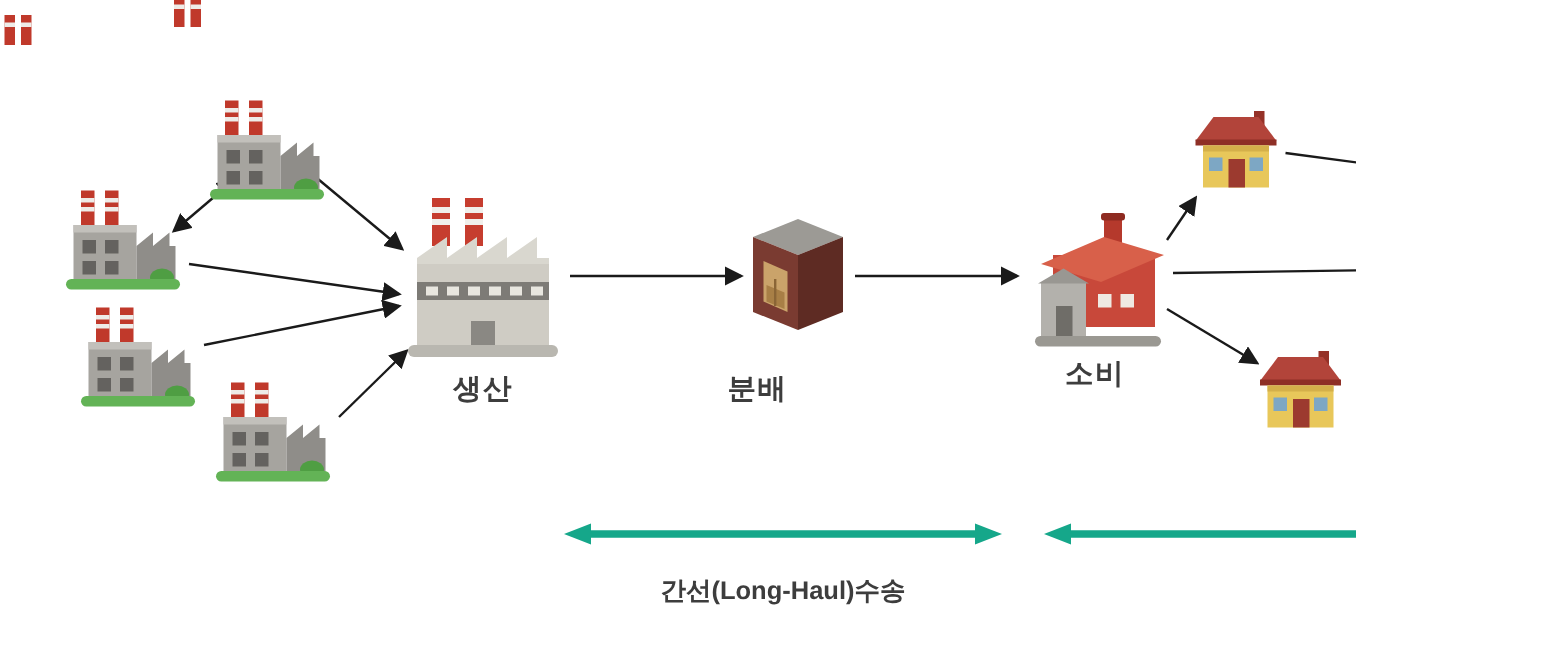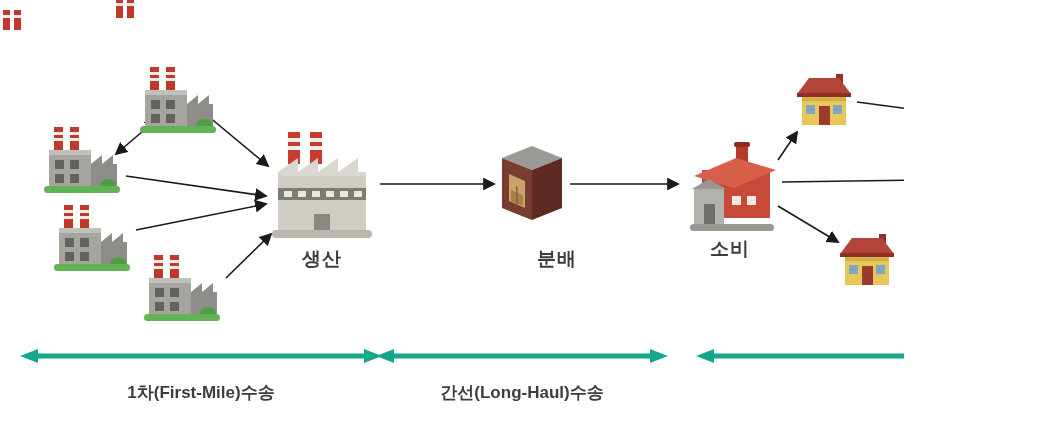--- a/index.html
+++ b/index.html
@@ -175,21 +175,21 @@
         <use href="#sym-production"></use>
       </svg>
   </div>
   <div class="node-label" style="left:272px;top:246px;width:100px">생산</div>
 
   <div class="node" style="left:500px;top:146px">
     <svg width="64" height="76">
         <use href="#sym-warehouse"></use>
       </svg>
   </div>
-  <div class="node-label" style="left:525px;top:246px;width:64px">분배</div>
+  <div class="node-label" style="left:473px;top:246px;width:64px">분배</div>
 
   <div class="node" style="left:684px;top:140px">
     <svg width="92" height="92">
         <use href="#sym-consumption"></use>
       </svg>
   </div>
   <div class="node-label" style="left:684px;top:236px;width:92px">소비</div>
 
   <div class="node" style="left:795px;top:72px">
     <svg width="58" height="56">
@@ -205,28 +205,20 @@
     <svg width="58" height="56">
         <use href="#sym-house"></use>
       </svg>
   </div>
   <div class="node" style="left:838px;top:232px">
     <svg width="58" height="56">
         <use href="#sym-house"></use>
       </svg>
   </div>
 
-  <div class="segment" style="left:20px;width:362px">
-    <svg width="362" height="16">
-      <line class="teal-line" x1="16" y1="8" x2="346" y2="8"></line>
-      <polygon class="teal-head" points="0,8 18,1 18,15"></polygon>
-      <polygon class="teal-head" points="362,8 344,1 344,15"></polygon>
-    </svg>
-    <div class="segment-label">1차(First-Mile)수송</div>
-  </div>
 
   <div class="segment" style="left:376px;width:292px">
     <svg width="292" height="16">
       <line class="teal-line" x1="16" y1="8" x2="276" y2="8"></line>
       <polygon class="teal-head" points="0,8 18,1 18,15"></polygon>
       <polygon class="teal-head" points="292,8 274,1 274,15"></polygon>
     </svg>
     <div class="segment-label">간선(Long-Haul)수송</div>
   </div>
 

